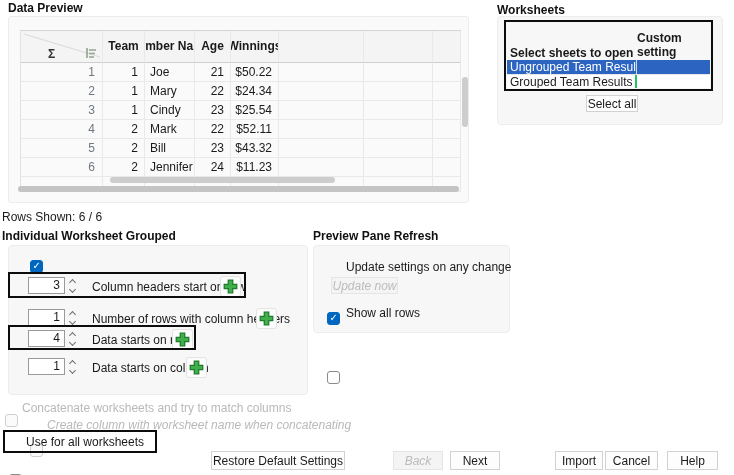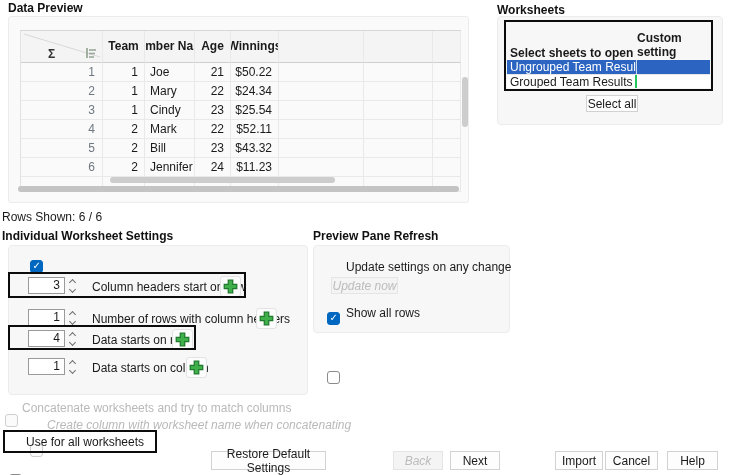--- a/index.html
+++ b/index.html
@@ -189,21 +189,21 @@
       <div class="c2"></div>
     </div>
     <div class="ws-row">
       <div class="c1">Grouped Team Results</div>
       <div class="c2"></div>
     </div>
   </div>
 
   <div class="abs btn" style="left:586px; top:95px; width:52px; height:17px;">Select all</div>
 
-  <div class="abs section-label" style="left:2px; top:229px;">Individual Worksheet Settings</div>
+  <div class="abs section-label" style="left:2px; top:229px;">Individual Worksheet Grouped</div>
   <div class="abs panel" style="left:8px; top:245px; width:300px; height:150px;"></div>
 
   <div class="abs cb checked" style="left:30px; top:260px;"></div>
 
   <div class="abs spin-box" style="left:28px; top:277px;">3</div>
   <div class="abs chevs" style="left:67px; top:280px;">
     <span class="chev up"></span>
     <span class="chev down"></span>
   </div>
   <div class="abs cb-label" style="left:92px; top:280px;">Column headers start on row</div>
@@ -262,21 +262,21 @@
   <div class="abs panel" style="left:313px; top:245px; width:197px; height:88px;"></div>
 
   <div class="abs cb checked" style="left:327px; top:260px;"></div>
   <div class="abs cb-label" style="left:346px; top:260px;">Update settings on any change</div>
 
   <div class="abs btn disabled" style="left:331px; top:277px; width:67px; height:17px;">Update now</div>
 
   <div class="abs cb" style="left:327px; top:306px;"></div>
   <div class="abs cb-label" style="left:346px; top:306px;">Show all rows</div>
 
-  <div class="abs btn" style="left:211px; top:451px; width:115px;text-align:center;">Restore Default Settings</div>
+  <div class="abs btn" style="left:211px; top:451px; width:134px;">Restore Default Settings</div>
   <div class="abs btn disabled" style="left:393px; top:451px; width:50px;">Back</div>
   <div class="abs btn" style="left:450px; top:451px; width:50px;">Next</div>
   <div class="abs btn" style="left:555px; top:451px; width:48px;">Import</div>
   <div class="abs btn" style="left:605px; top:451px; width:53px;">Cancel</div>
   <div class="abs btn" style="left:667px; top:451px; width:51px;">Help</div>
 
   <div class="abs ann-box" style="left:504px; top:20px; width:209px; height:71px;"></div>
   <div class="abs ann-box" style="left:8px; top:272px; width:238px; height:26px;"></div>
   <div class="abs ann-box" style="left:8px; top:325px; width:188px; height:25px;"></div>
   <div class="abs ann-box" style="left:3px; top:430px; width:154px; height:23px;"></div>

